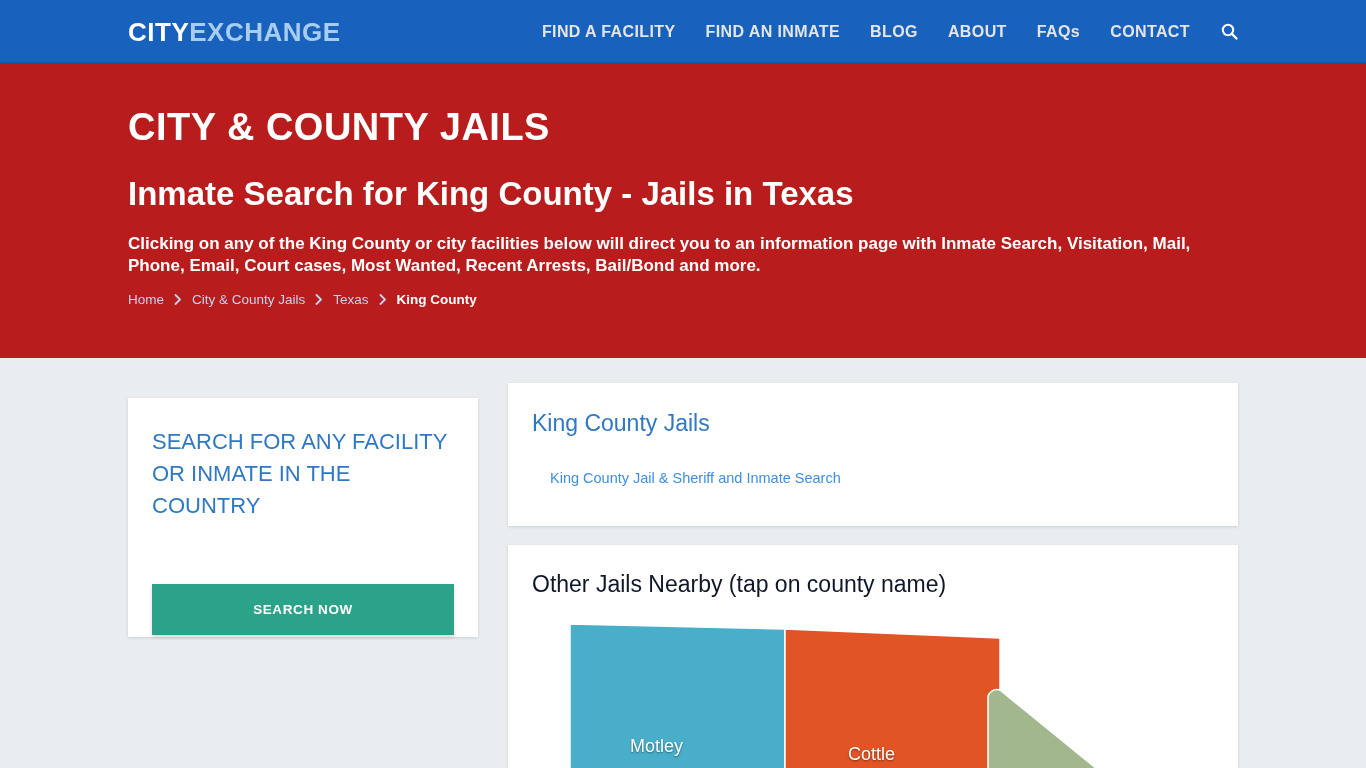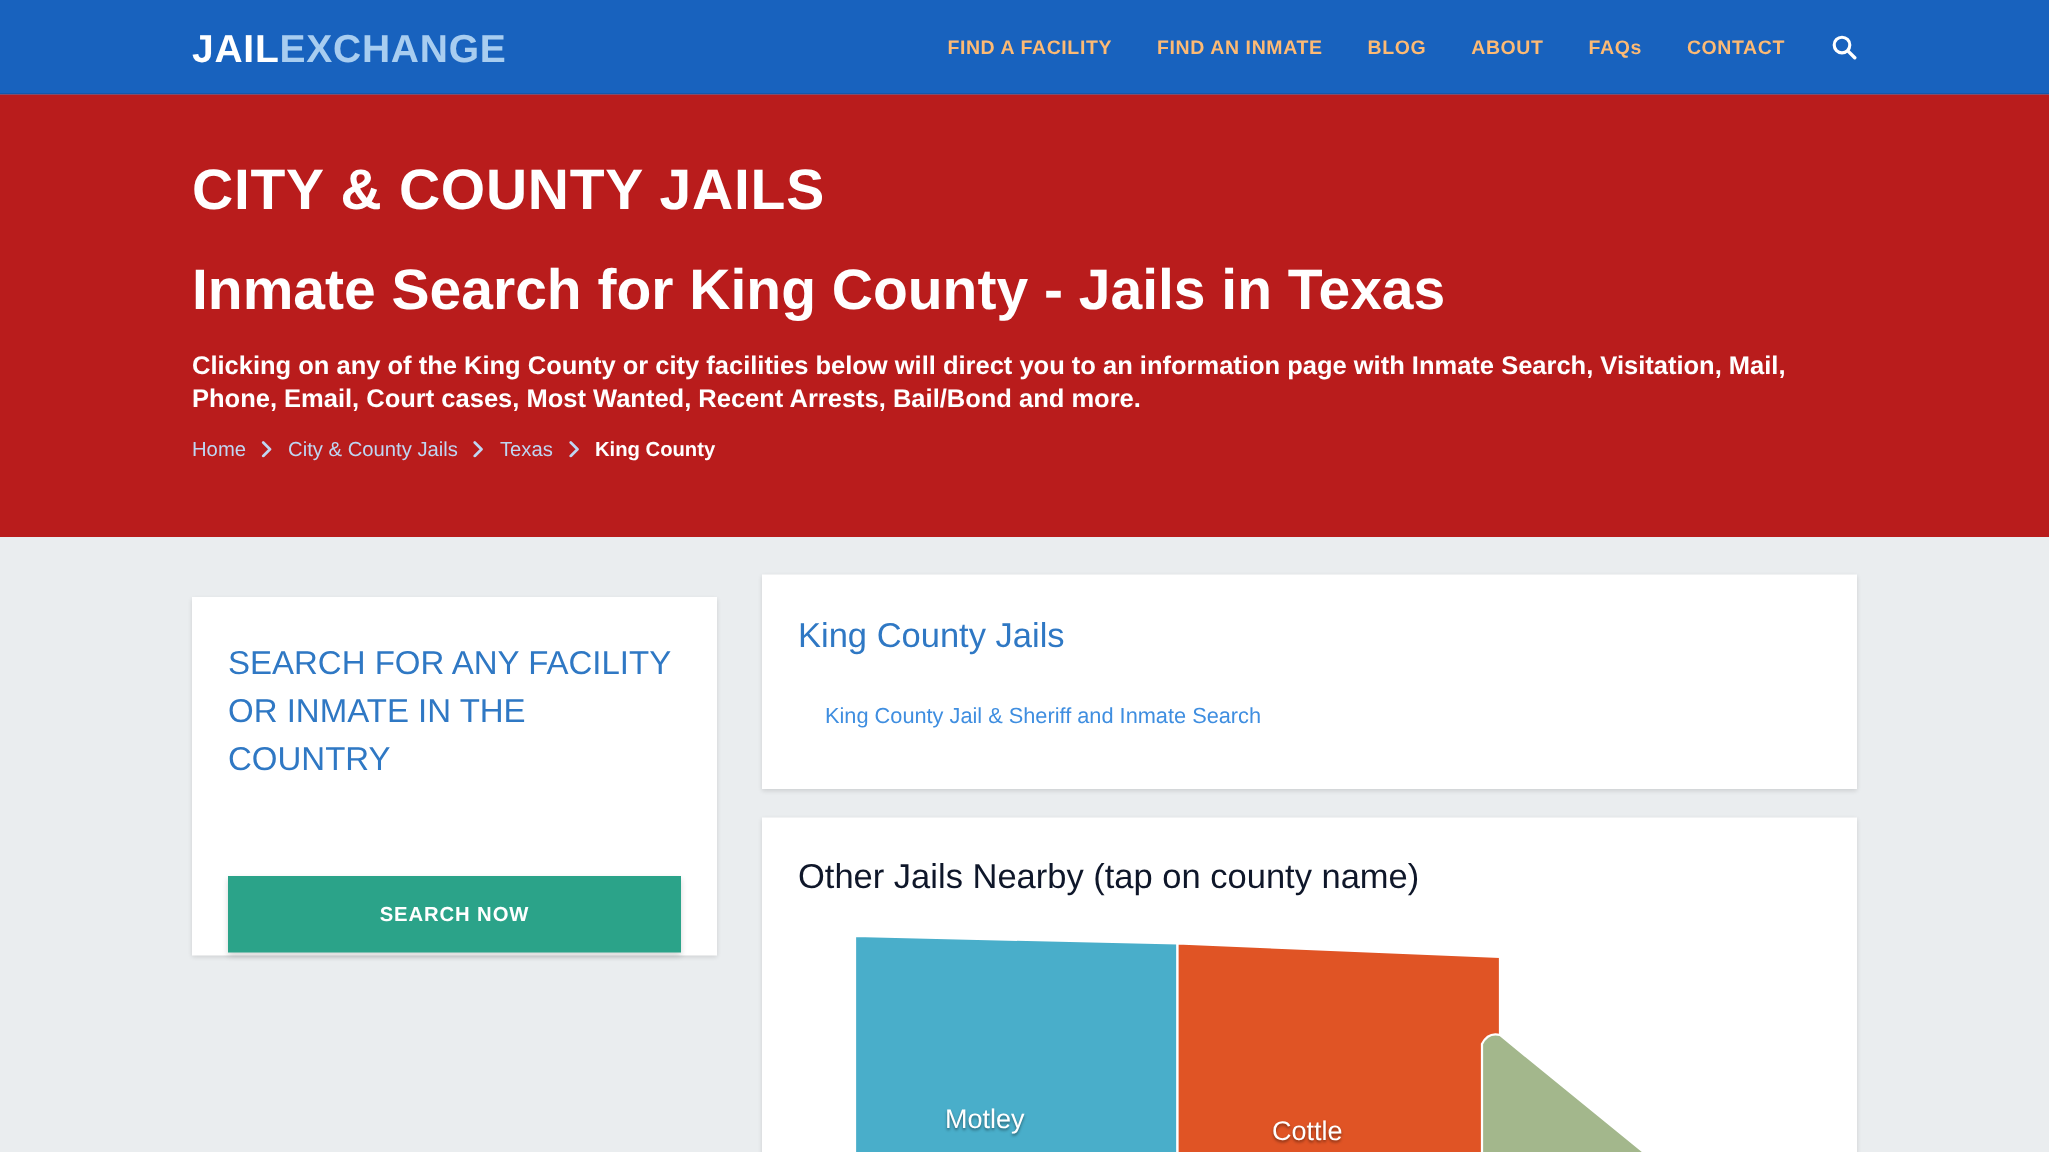--- a/index.html
+++ b/index.html
@@ -24,21 +24,21 @@
   }
   .logo .part-a { color:#ffffff; }
   .logo .part-b { color:#a8cdf0; }
 
   .nav-links {
     position:absolute; right:128px; top:0;
     height:63px;
     display:flex; align-items:center; gap:0;
   }
   .nav-link {
-    color:#fdba74; font-size:13px; font-weight:bold;
+    color:#e5e5e5; font-size:16px; font-weight:bold;
     letter-spacing:0.4px; text-decoration:none;
     padding:0 15px; white-space:nowrap; cursor:pointer;
   }
   .nav-search-btn {
     display:flex; align-items:center; justify-content:center;
     padding-left:16px; cursor:pointer;
   }
 
   
   .hero {
@@ -46,21 +46,21 @@
     width:1366px; height:295px;
     background:#b91c1c;
   }
   .hero-title {
     position:absolute; left:128px; top:42px;
     color:#ffffff; font-size:38px; font-weight:bold;
     letter-spacing:0.5px; line-height:44px; white-space:nowrap;
   }
   .hero-subtitle {
     position:absolute; left:128px; top:113px;
-    color:#ffffff; font-size:38px; font-weight:bold;
+    color:#ffffff; font-size:33px; font-weight:bold;
     line-height:36px; white-space:nowrap;
   }
   .hero-desc {
     position:absolute; left:128px; top:170px;
     width:1078px;
     color:#ffffff; font-size:17px; font-weight:bold;
     line-height:22px;
   }
   .breadcrumb {
     position:absolute; left:128px; top:229px;
@@ -127,21 +127,21 @@
     cursor:pointer; pointer-events:auto;
   }
   .label-motley { left:122px; top:118px; }
   .label-cottle { left:340px; top:126px; }
 </style>
 </head>
 <body>
 
 <div class="navbar">
   <div class="logo">
-    <span class="part-a">JAIL</span><span class="part-b">EXCHANGE</span>
+    <span class="part-a">CITY</span><span class="part-b">EXCHANGE</span>
   </div>
 
   <div class="nav-links">
     <a class="nav-link">FIND A FACILITY</a>
     <a class="nav-link">FIND AN INMATE</a>
     <a class="nav-link">BLOG</a>
     <a class="nav-link">ABOUT</a>
     <a class="nav-link">FAQs</a>
     <a class="nav-link">CONTACT</a>
     <div class="nav-search-btn">

